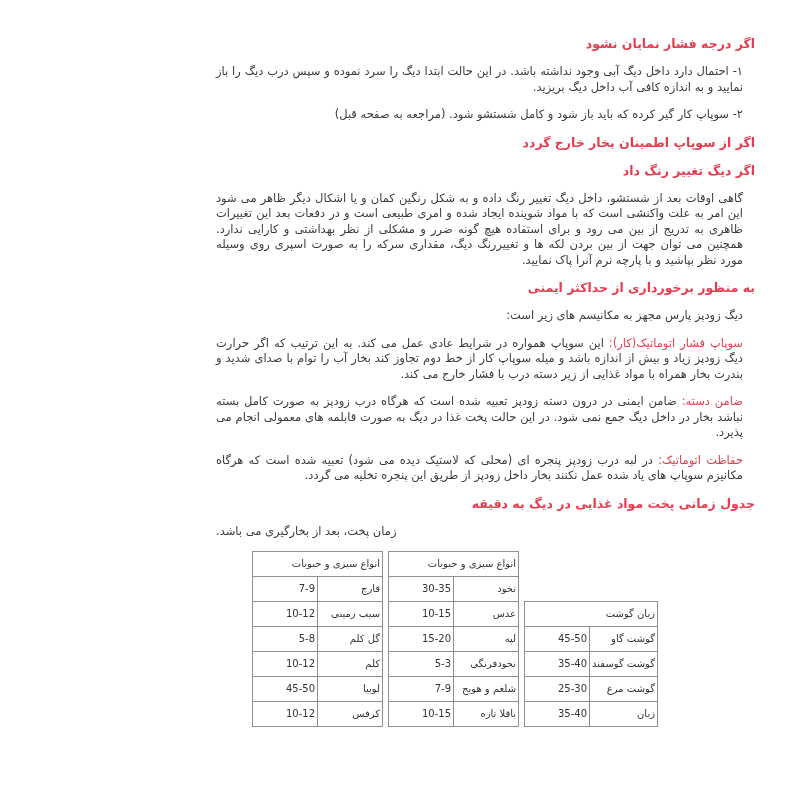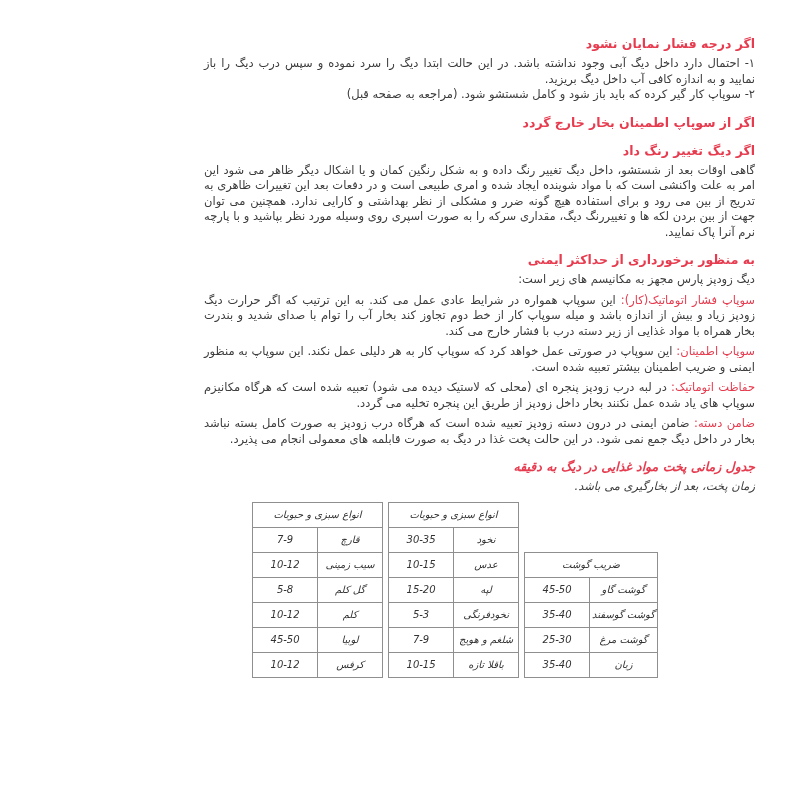--- a/index.html
+++ b/index.html
@@ -17,38 +17,38 @@
     line-height: 15.5px;
   }
   section { margin: 0 0 12px 0; }
   h2 {
     margin: 0 0 4px 0;
     font-size: 12.5px;
     font-weight: bold;
     color: #e73c4f;
     line-height: 16px;
   }
-  p { margin: 0; text-align: justify; text-justify: inter-word; }
+  p { margin: 12px; text-align: justify; text-justify: inter-word; }
   .mech { margin-top: 5px; }
   .mech-label { color: #e73c4f; }
-  .cook-intro { text-align: right; }
+  .cook-intro { text-align: left; }
   .tables {
     display: flex;
     align-items: flex-end;
     justify-content: flex-start;
     gap: 5px;
     margin-top: 7px;
     padding-right: 97px;
   }
   table { border-collapse: collapse; background: #fff; }
   th, td {
     border: 1px solid #8f8f8f;
     width: 60px; height: 24px;
     padding: 0 2px;
-    text-align: center;
+    text-align: right;
     vertical-align: middle;
     font-size: 10px;
     font-weight: normal;
     color: #333333;
     white-space: nowrap;
   }
   td.val { direction: ltr; }
 </style>
 </head>
 <body>
@@ -68,34 +68,33 @@
 
   <section>
     <h2>اگر دیگ تغییر رنگ داد</h2>
     <p>گاهی اوقات بعد از شستشو، داخل دیگ تغییر رنگ داده و به شکل رنگین کمان و یا اشکال دیگر ظاهر می شود این امر به علت واکنشی است که با مواد شوینده ایجاد شده و امری طبیعی است و در دفعات بعد این تغییرات ظاهری به تدریج از بین می رود و برای استفاده هیچ گونه ضرر و مشکلی از نظر بهداشتی و کارایی ندارد. همچنین می توان جهت از بین بردن لکه ها و تغییررنگ دیگ، مقداری سرکه را به صورت اسپری روی وسیله مورد نظر بپاشید و با پارچه نرم آنرا پاک نمایید.</p>
   </section>
 
   <section>
     <h2>به منظور برخورداری از حداکثر ایمنی</h2>
     <p>دیگ زودپز پارس مجهز به مکانیسم های زیر است:</p>
     <p class="mech"><span class="mech-label">سوپاپ فشار اتوماتیک(کار):</span> <span>این سوپاپ همواره در شرایط عادی عمل می کند. به این ترتیب که اگر حرارت دیگ زودپز زیاد و بیش از اندازه باشد و میله سوپاپ کار از خط دوم تجاوز کند بخار آب را توام با صدای شدید و بندرت بخار همراه با مواد غذایی از زیر دسته درب با فشار خارج می کند.</span></p>
-    <p class="mech"><span class="mech-label">سوپاپ اطمینان:</span> <span>این سوپاپ در صورتی عمل خواهد کرد که سوپاپ کار به هر دلیلی عمل نکند. این سوپاپ به منظور ایمنی و ضریب اطمینان بیشتر تعبیه شده است.</span></p>
+    <p class="mech"><span class="mech-label">ضامن دسته:</span> <span>ضامن ایمنی در درون دسته زودپز تعبیه شده است که هرگاه درب زودپز به صورت کامل بسته نباشد بخار در داخل دیگ جمع نمی شود. در این حالت پخت غذا در دیگ به صورت قابلمه های معمولی انجام می پذیرد.</span></p>
     <p class="mech"><span class="mech-label">حفاظت اتوماتیک:</span> <span>در لبه درب زودپز پنجره ای (محلی که لاستیک دیده می شود) تعبیه شده است که هرگاه مکانیزم سوپاپ های یاد شده عمل نکنند بخار داخل زودپز از طریق این پنجره تخلیه می گردد.</span></p>
-    <p class="mech"><span class="mech-label">ضامن دسته:</span> <span>ضامن ایمنی در درون دسته زودپز تعبیه شده است که هرگاه درب زودپز به صورت کامل بسته نباشد بخار در داخل دیگ جمع نمی شود. در این حالت پخت غذا در دیگ به صورت قابلمه های معمولی انجام می پذیرد.</span></p>
   </section>
 
-  <section style="margin-bottom:0;font-style:italic;">
+  <section style="margin-bottom:0;">
     <h2>جدول زمانی پخت مواد غذایی در دیگ به دقیقه</h2>
     <p class="cook-intro">زمان پخت، بعد از بخارگیری می باشد.</p>
     <div class="tables">
 
   <table>
     <thead>
       <tr>
-        <th colspan="2">ضریب گوشت</th>
+        <th colspan="2">زبان گوشت</th>
       </tr>
     </thead>
     <tbody>
             <tr>
               <td class="name">گوشت گاو</td>
               <td class="val">45-50</td>
             </tr>
             <tr>
               <td class="name">گوشت گوسفند</td>
               <td class="val">35-40</td>

